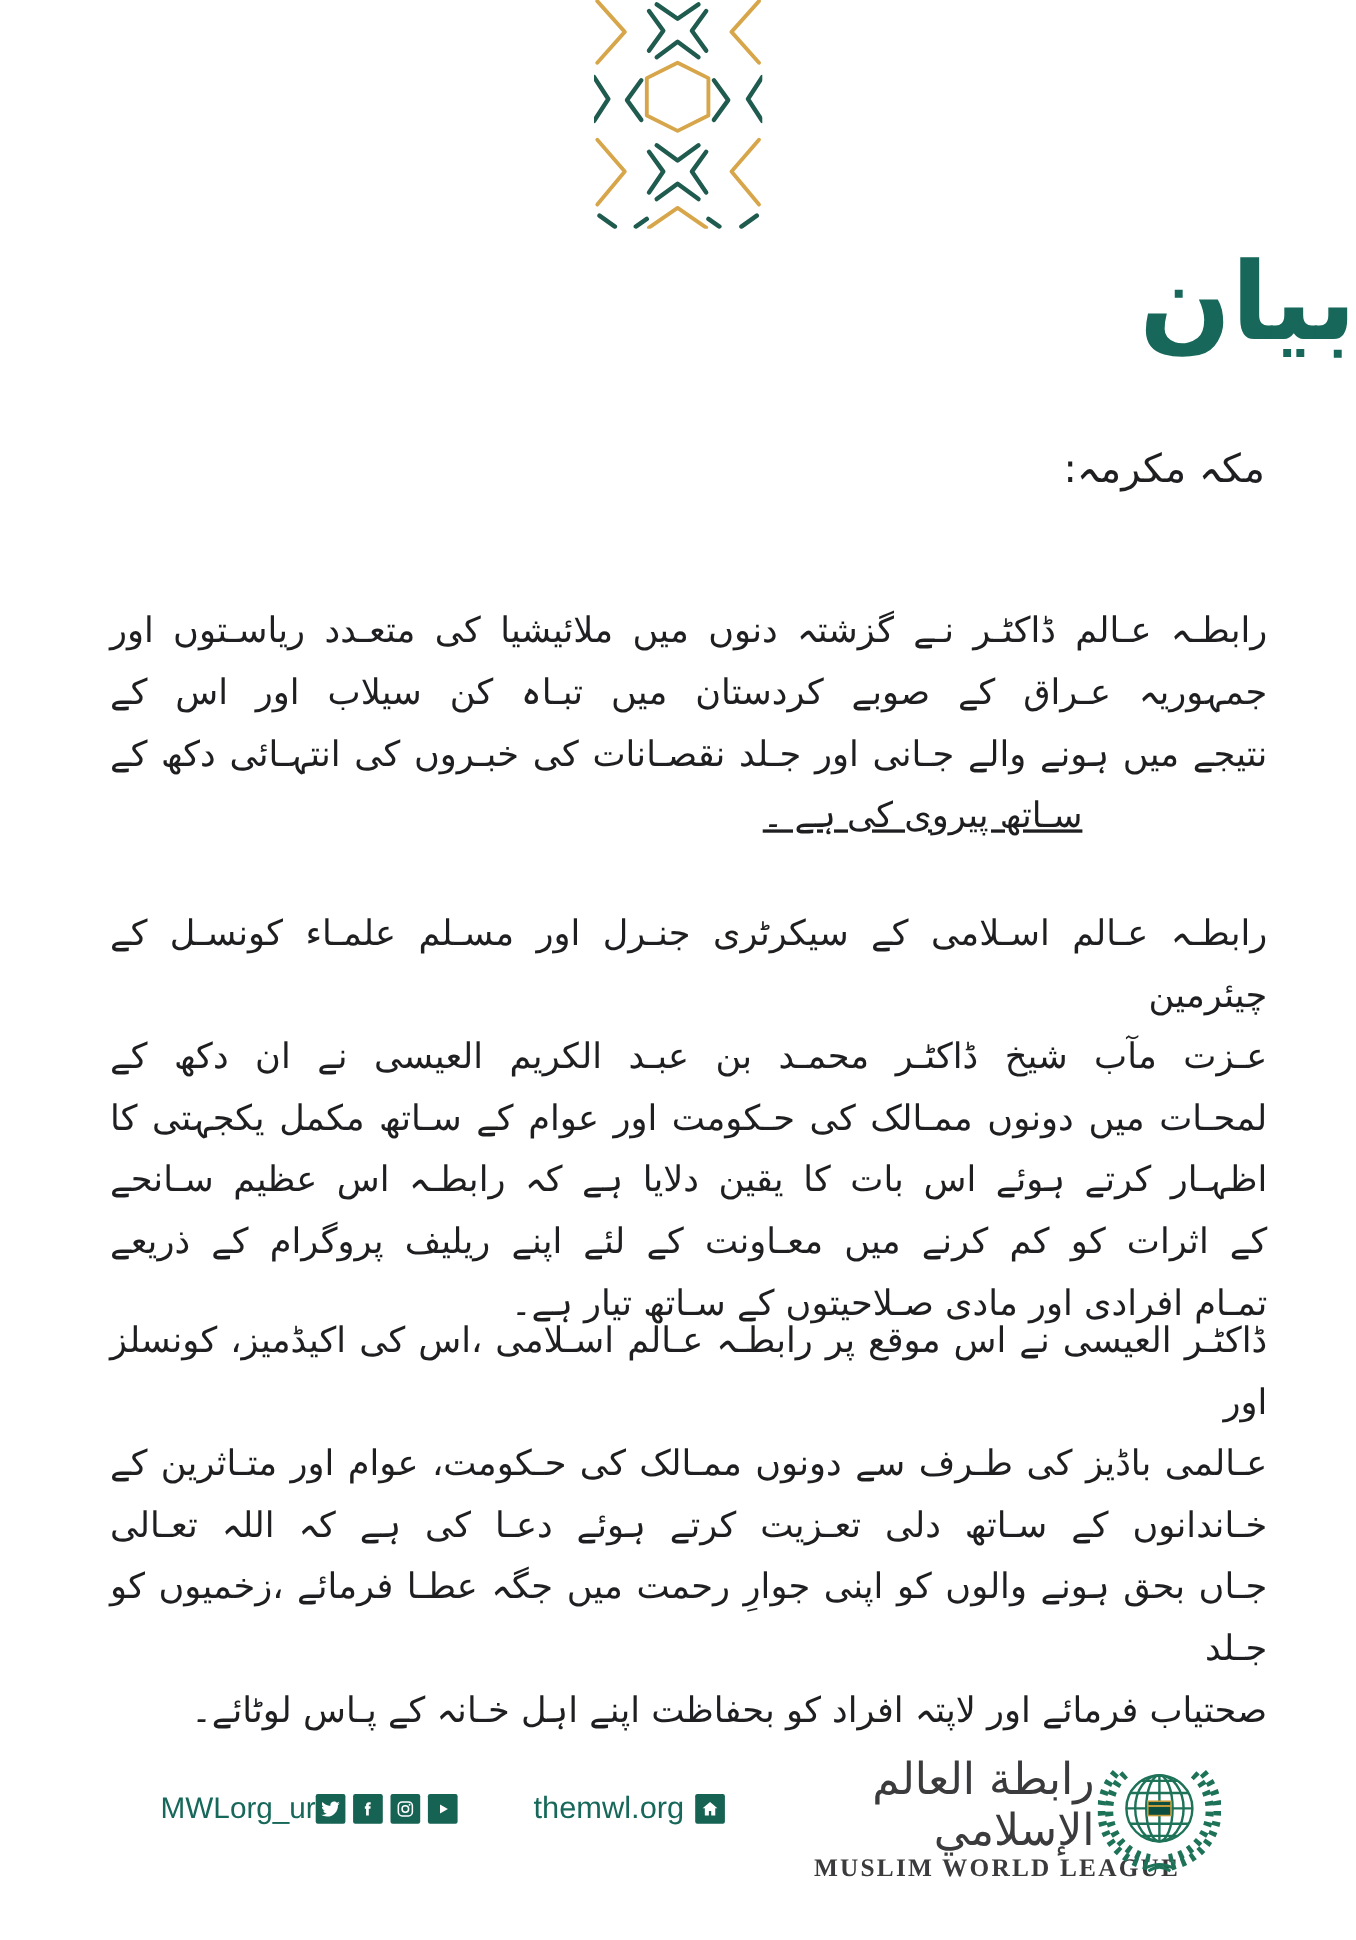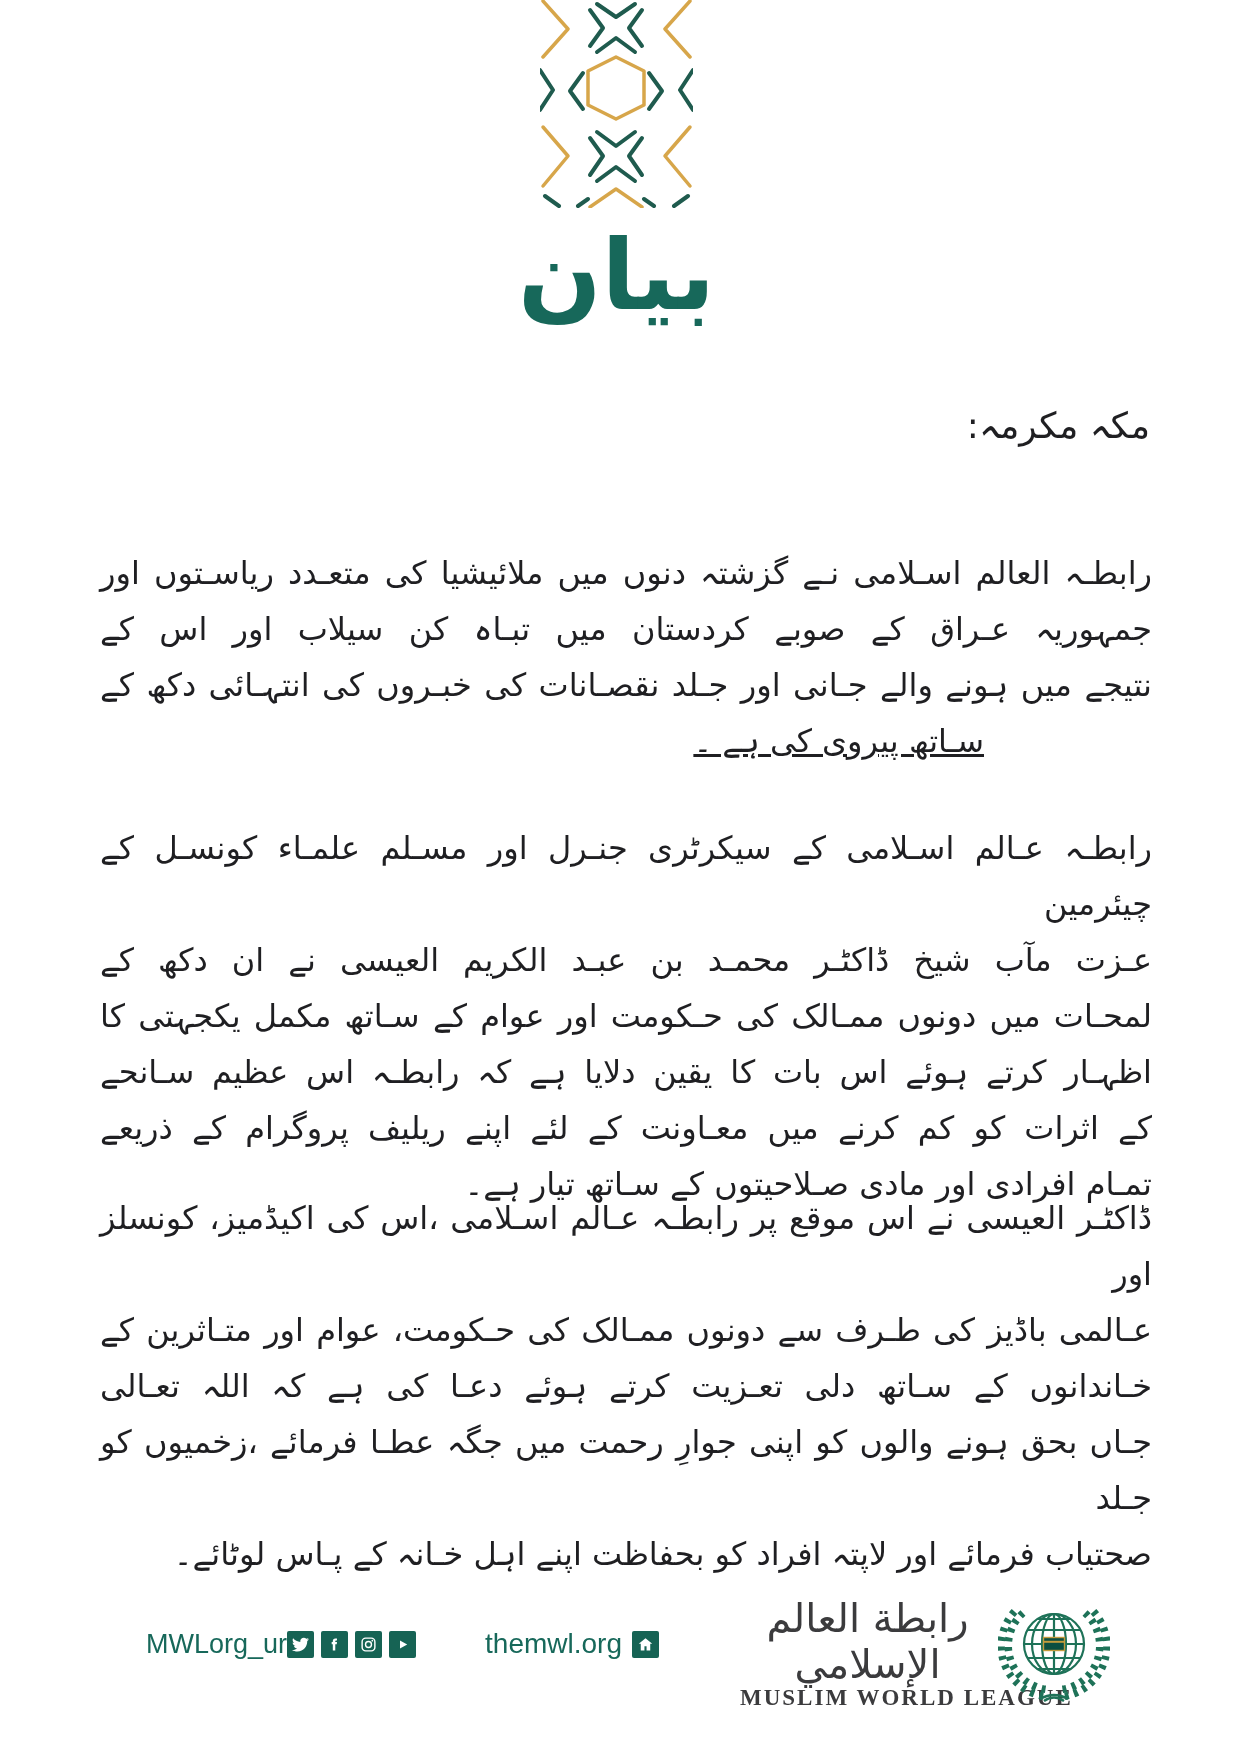--- a/index.html
+++ b/index.html
@@ -2,42 +2,42 @@
 <html><head>
 <meta charset="utf-8">
 <style>
   html,body{margin:0;padding:0;background:#ffffff;}
   .page{position:relative;width:1233px;height:1764px;background:#ffffff;overflow:hidden;
         font-family:"DejaVu Sans",sans-serif;}
   
   .ornament{position:absolute;left:540px;top:0;width:153px;height:208px;}
   
   .title{position:absolute;left:0;top:200px;width:1233px;height:150px;line-height:150px;
-         text-align:center;font-size:98px;font-weight:bold;color:#17685A;
+         text-align:right;font-size:98px;font-weight:bold;color:#17685A;
          font-family:"DejaVu Sans",sans-serif;}
   
   .location{position:absolute;right:83px;top:405px;width:600px;direction:rtl;
             text-align:right;font-size:36px;color:#1f1f22;}
   
   .para{position:absolute;left:100px;width:1052px;direction:rtl;color:#1f1f22;
         font-size:32px;line-height:56px;}
   .p1{top:545px;} .p2{top:820px;} .p3{top:1190px;}
   .line{text-align:justify;text-align-last:justify;white-space:normal;}
   .last{text-align-last:right;}
   .p1last{padding-right:168px;text-decoration:underline;}
   
   .footer-left{position:absolute;left:146px;top:1629px;height:30px;display:flex;
                align-items:center;font-family:"Liberation Sans",sans-serif;}
   .handle{color:#17685A;font-size:27px;margin-right:0;}
   .site{color:#17685A;font-size:28px;margin:0 10px 0 62px;}
   .sq{width:27px;height:27px;background:#166354;border-radius:2px;margin-right:7px;
       display:flex;align-items:center;justify-content:center;}
   .sq svg{display:block;}
   .logo{position:absolute;left:740px;top:1585px;width:370px;height:130px;}
-  .logo-arabic{position:absolute;left:0;top:10px;width:255px;text-align:center;direction:rtl;
+  .logo-arabic{position:absolute;left:0;top:10px;width:255px;text-align:right;direction:rtl;
                font-size:40px;color:#3b3b3d;font-family:"DejaVu Sans",sans-serif;}
   .logo-english{position:absolute;left:0;top:100px;width:255px;text-align:center;
                 font-size:23px;font-weight:bold;letter-spacing:2px;color:#3b3b3d;
                 font-family:"Liberation Serif",serif;white-space:nowrap;}
   .emblem{position:absolute;left:258px;top:8px;}
 </style>
 </head>
 <body>
 
 <div class="page">
@@ -71,21 +71,21 @@
       <path d="M38,206 L48,199"></path>
       <path d="M104,199 L114,206"></path>
     </g>
   </svg>
 
   <div class="title">بيان</div>
 
   <div class="location">مکہ مکرمہ:</div>
 
   <div class="para p1">
-    <div class="line">رابطـہ العالم اسـلامی نـے گزشتہ دنوں میں ملائیشیا کی متعـدد ریاسـتوں اور</div>
+    <div class="line">رابطـہ عـالم ڈاکٹـر نـے گزشتہ دنوں میں ملائیشیا کی متعـدد ریاسـتوں اور</div>
     <div class="line">جمہوریہ عـراق کے صوبے کردستان میں تبـاہ کن سیلاب اور اس کے</div>
     <div class="line">نتیجے میں ہونے والے جـانی اور جـلد نقصـانات کی خبـروں کی انتہـائی دکھ کے</div>
     <div class="line last p1last">سـاتھ پیروی کی ہے ۔</div>
   </div>
 
   <div class="para p2">
     <div class="line">رابطـہ عـالم اسـلامی کے سیکرٹری جنـرل اور مسـلم علمـاء کونسـل کے چیئرمین</div>
     <div class="line">عـزت مآب شیخ ڈاکٹـر محمـد بن عبـد الکریم العیسی نے ان دکھ کے</div>
     <div class="line">لمحـات میں دونوں ممـالک کی حـکومت اور عوام کے سـاتھ مکمل یکجہتی کا</div>
     <div class="line">اظہـار کرتے ہوئے اس بات کا یقین دلایا ہے کہ رابطـہ اس عظیم سـانحے</div>

